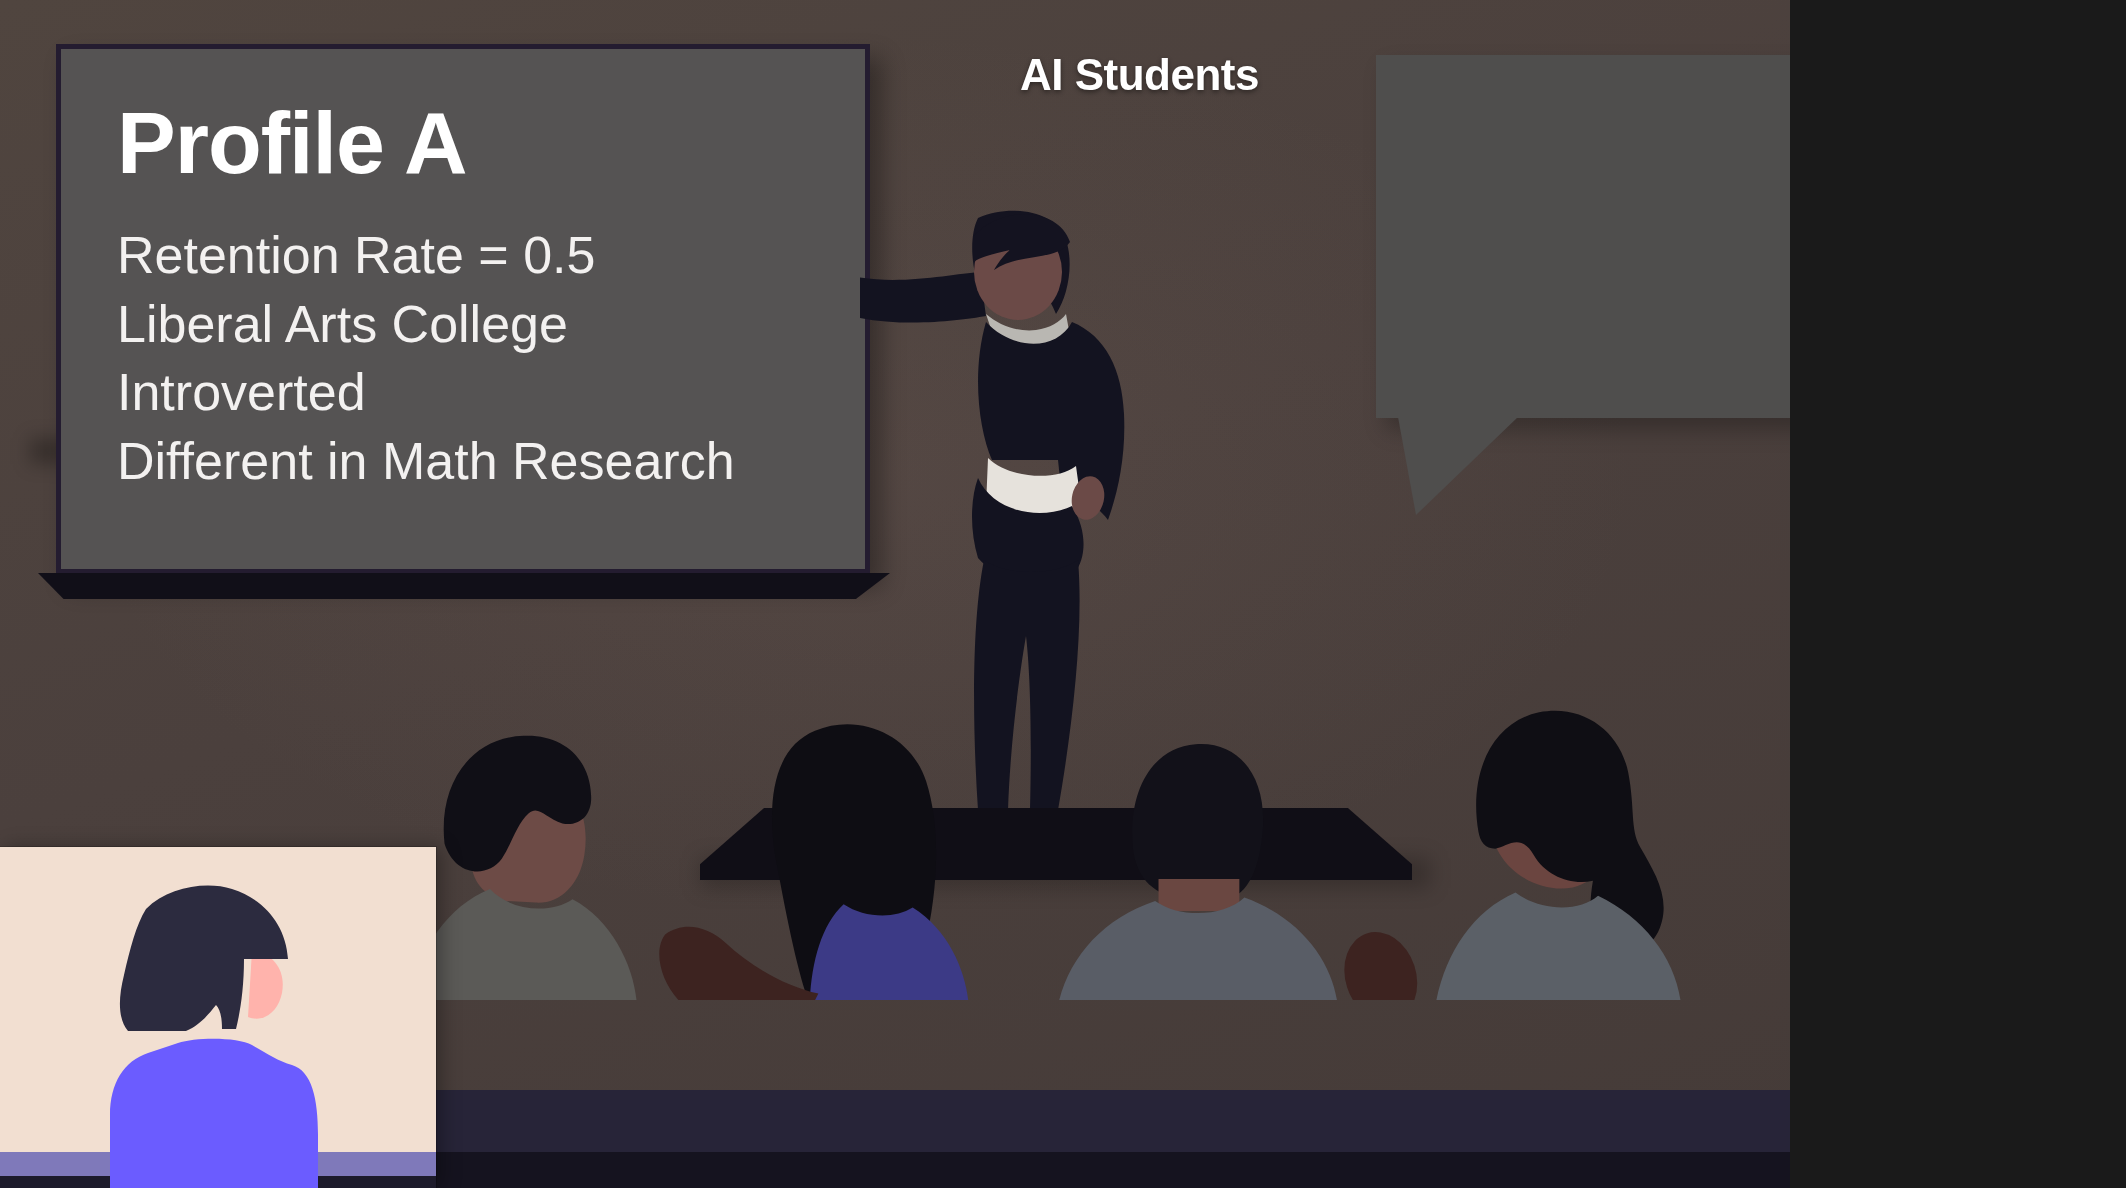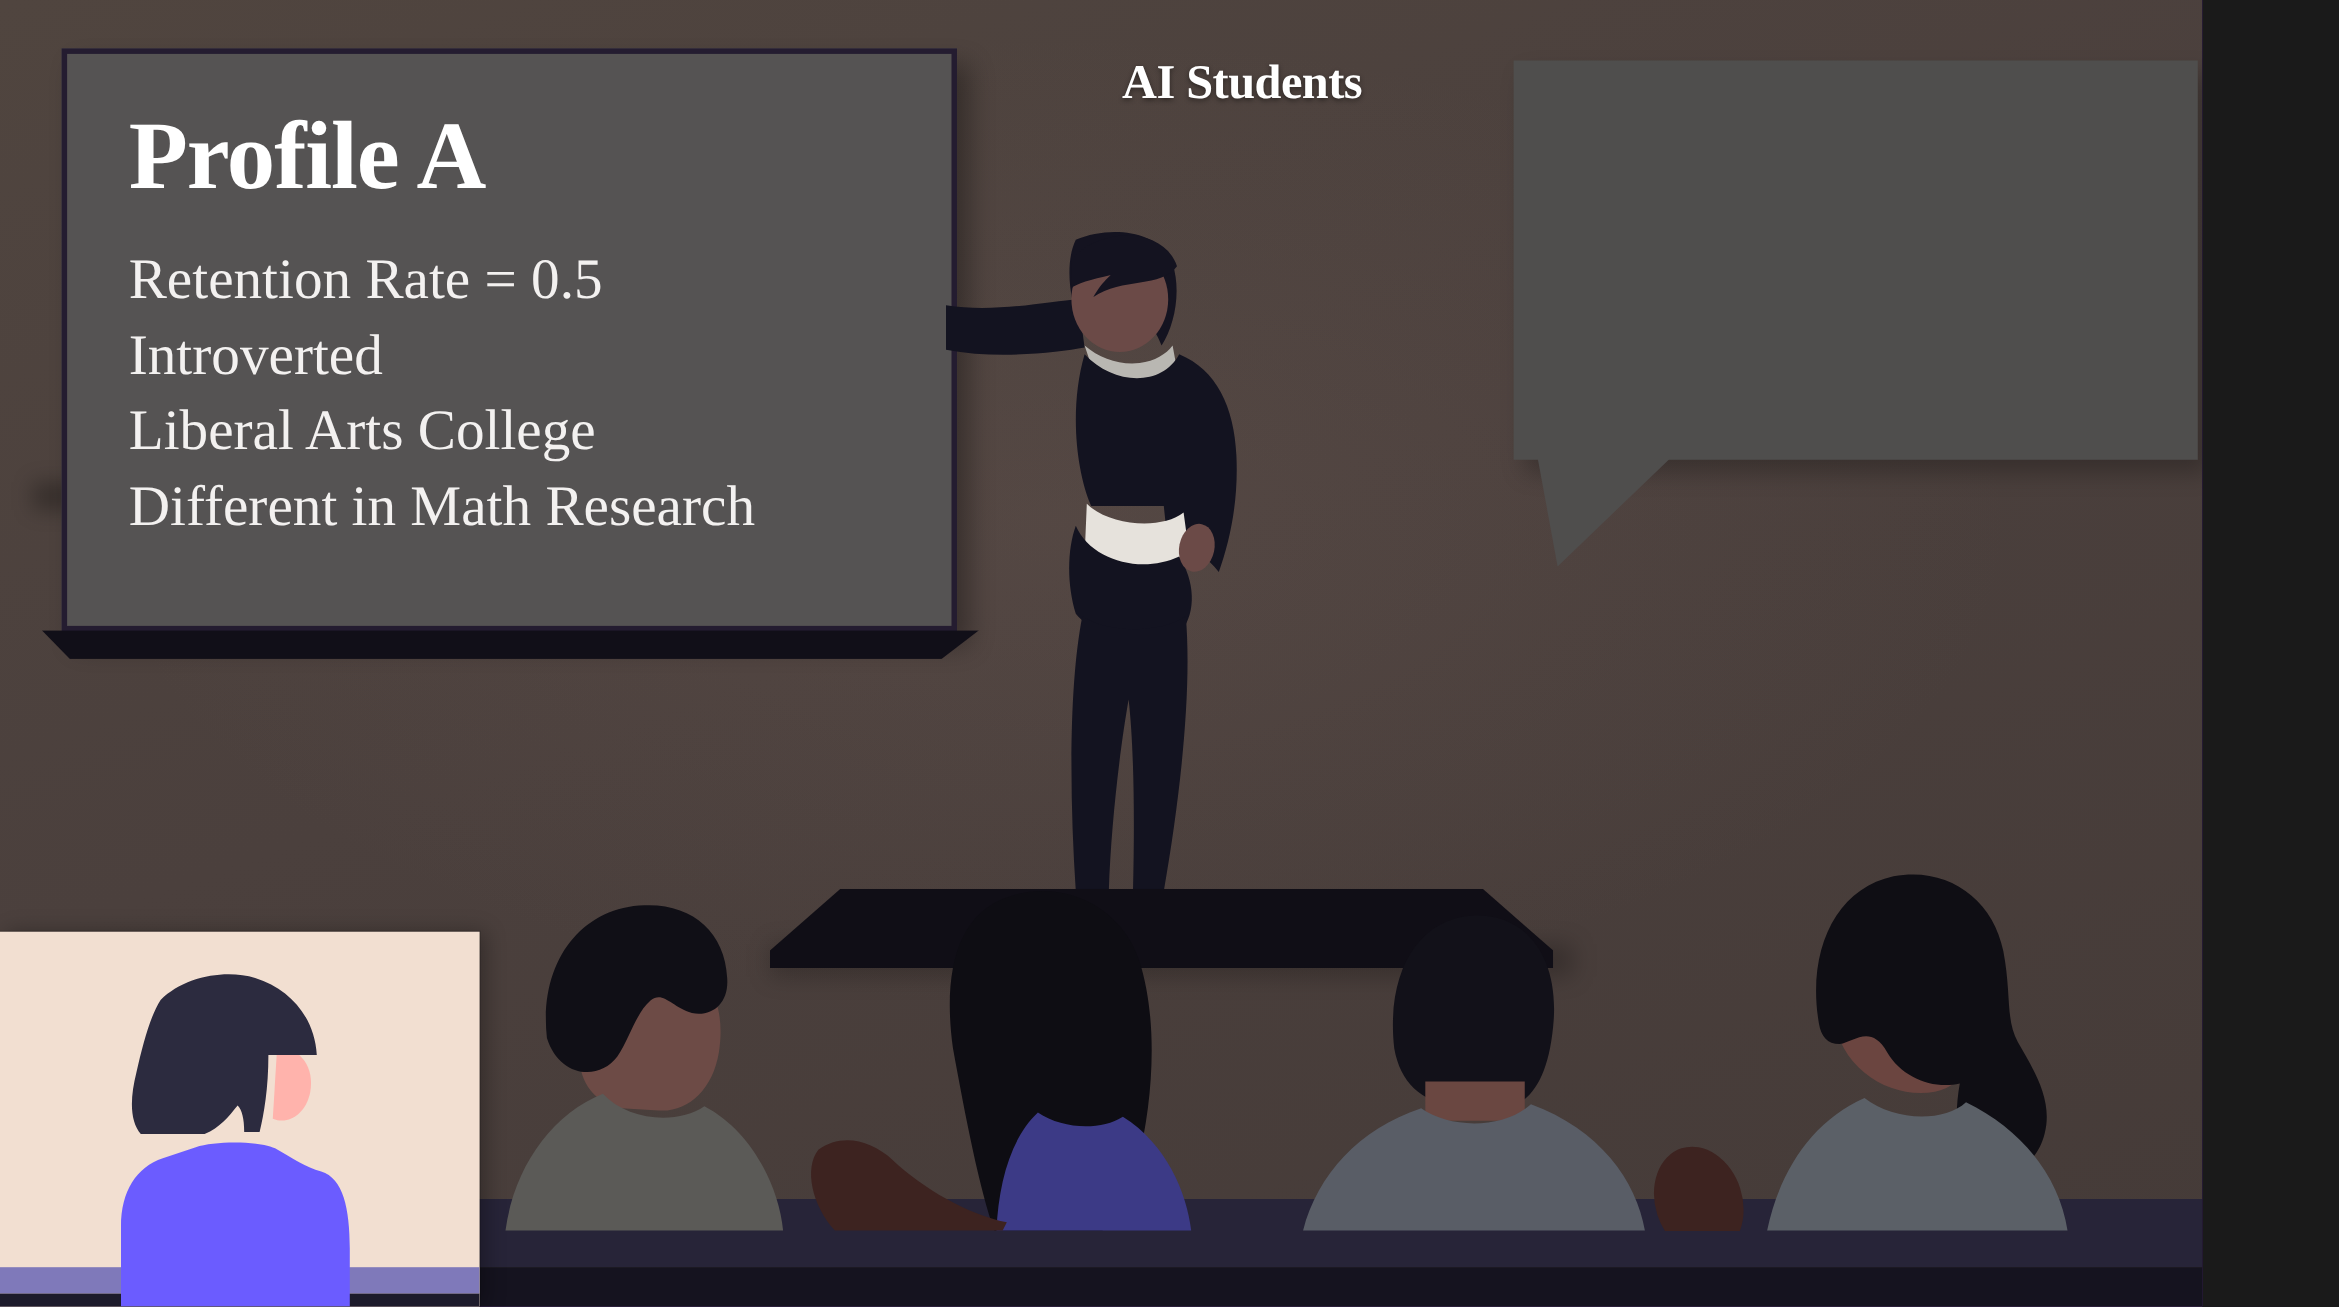--- a/index.html
+++ b/index.html
@@ -5,25 +5,24 @@
   html, body {
     margin: 0;
     padding: 0;
     background: #1a1a1a;
   }
   body {
     font-family: "Liberation Sans", sans-serif;
   }
   #stage {
     position: relative;
-    width: 2002px;
+    width: 1790px;
     height: 1188px;
     overflow: hidden;
     background: #4c1d95;
-    font-family: Liberation Serif, serif;
   }
   
   .wall {
     position: absolute;
     inset: 0;
     background: linear-gradient(160deg, #50453f 0%, #4b403d 45%, #453b38 100%);
   }
   .wall-vignette {
     position: absolute;
     inset: 0;
@@ -203,22 +202,22 @@
   <div class="wall"></div>
   <div class="wall-vignette"></div>
   <div class="floor-band"></div>
   <div class="floor-band2"></div>
 
   <div class="screen-shadow"></div>
   <div class="screen-frame">
     <div class="screen-inner">
       <div class="profile-title">Profile A</div>
       <div class="profile-line">Retention Rate = 0.5</div>
+      <div class="profile-line">Liberal Arts College</div>
       <div class="profile-line">Introverted</div>
-      <div class="profile-line">Liberal Arts College</div>
       <div class="profile-line">Different in Math Research</div>
     </div>
   </div>
   <div class="screen-ledge"></div>
 
   <div class="bubble-wrap">
     <div class="bubble-body"></div>
     <div class="bubble-text"></div>
     <div class="bubble-tail"></div>
   </div>

